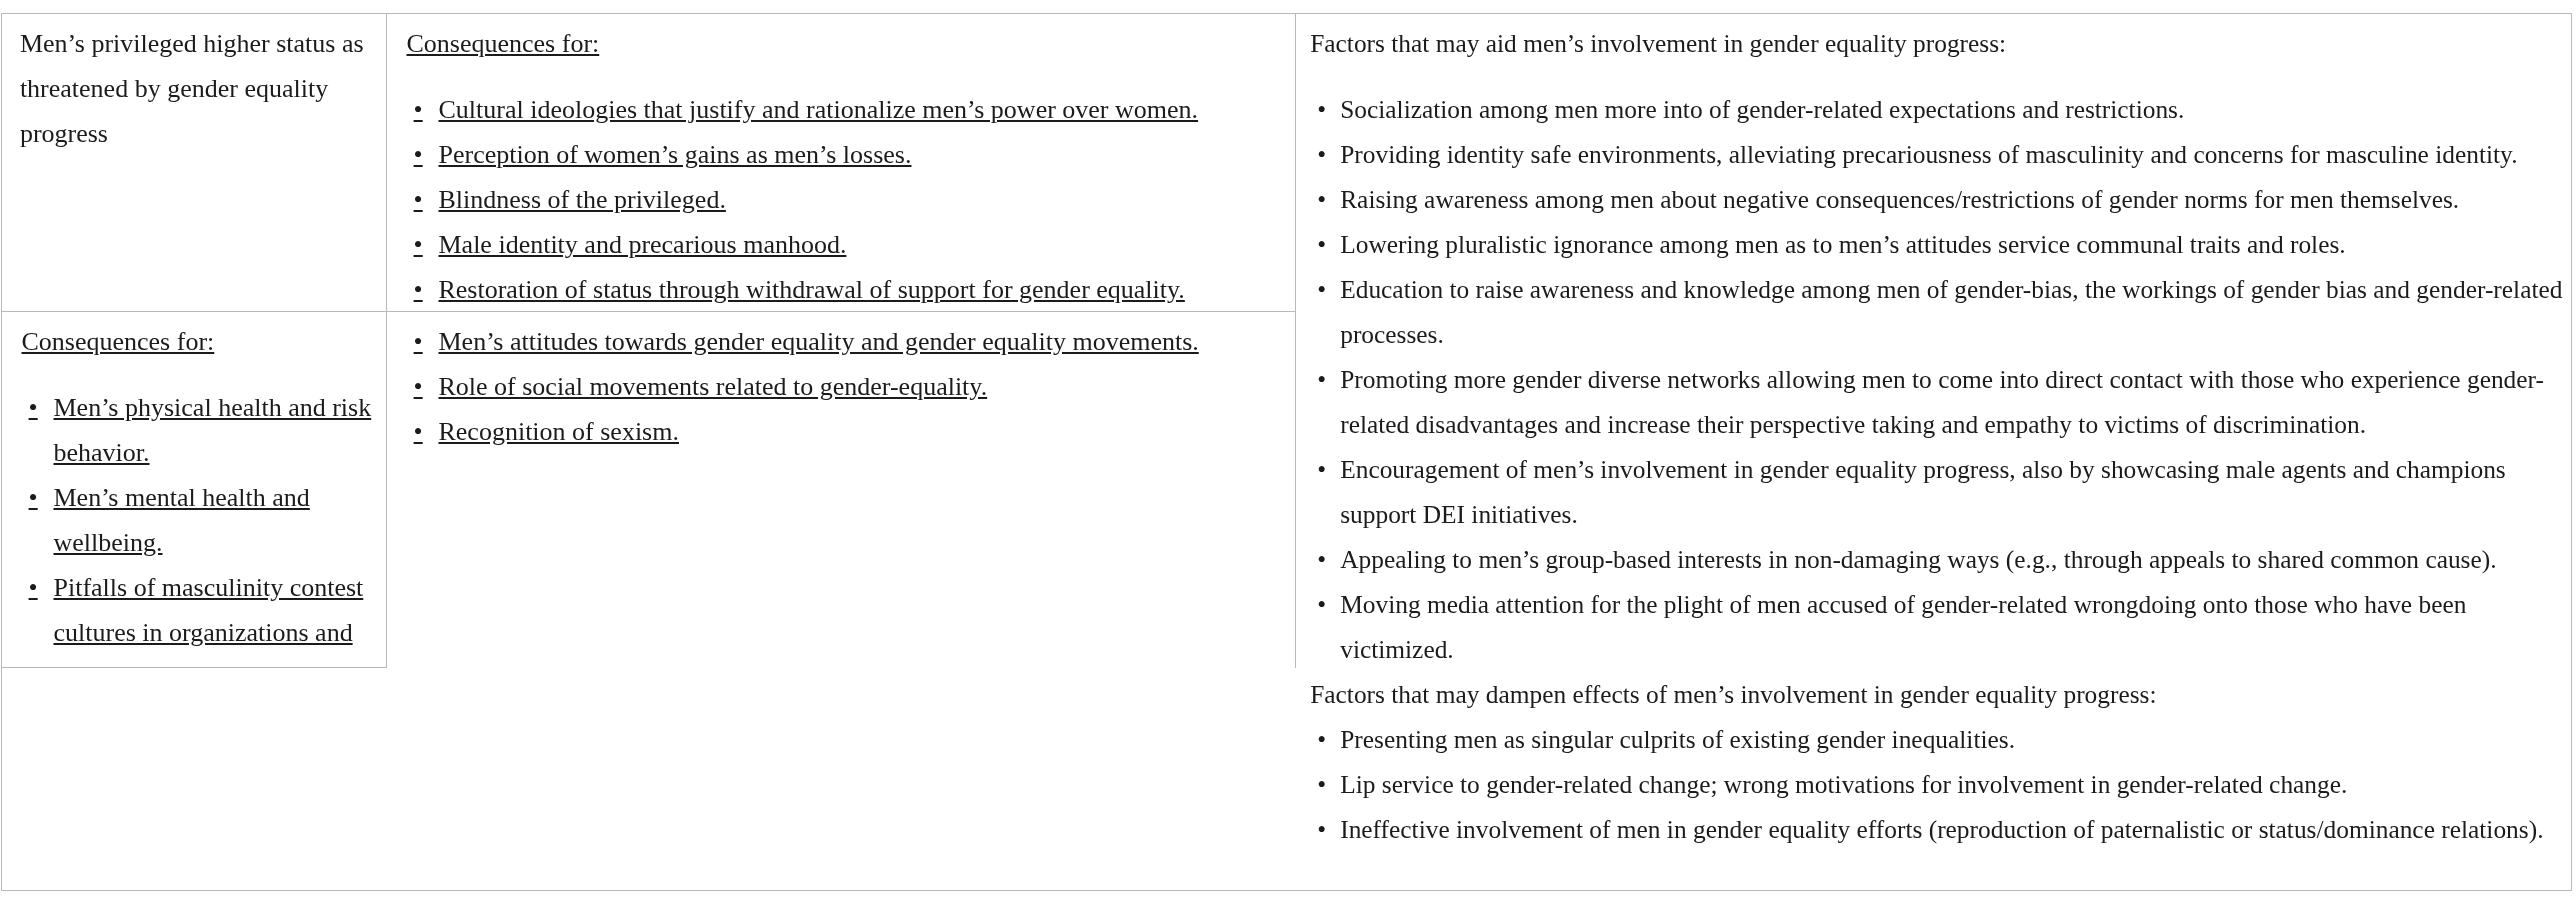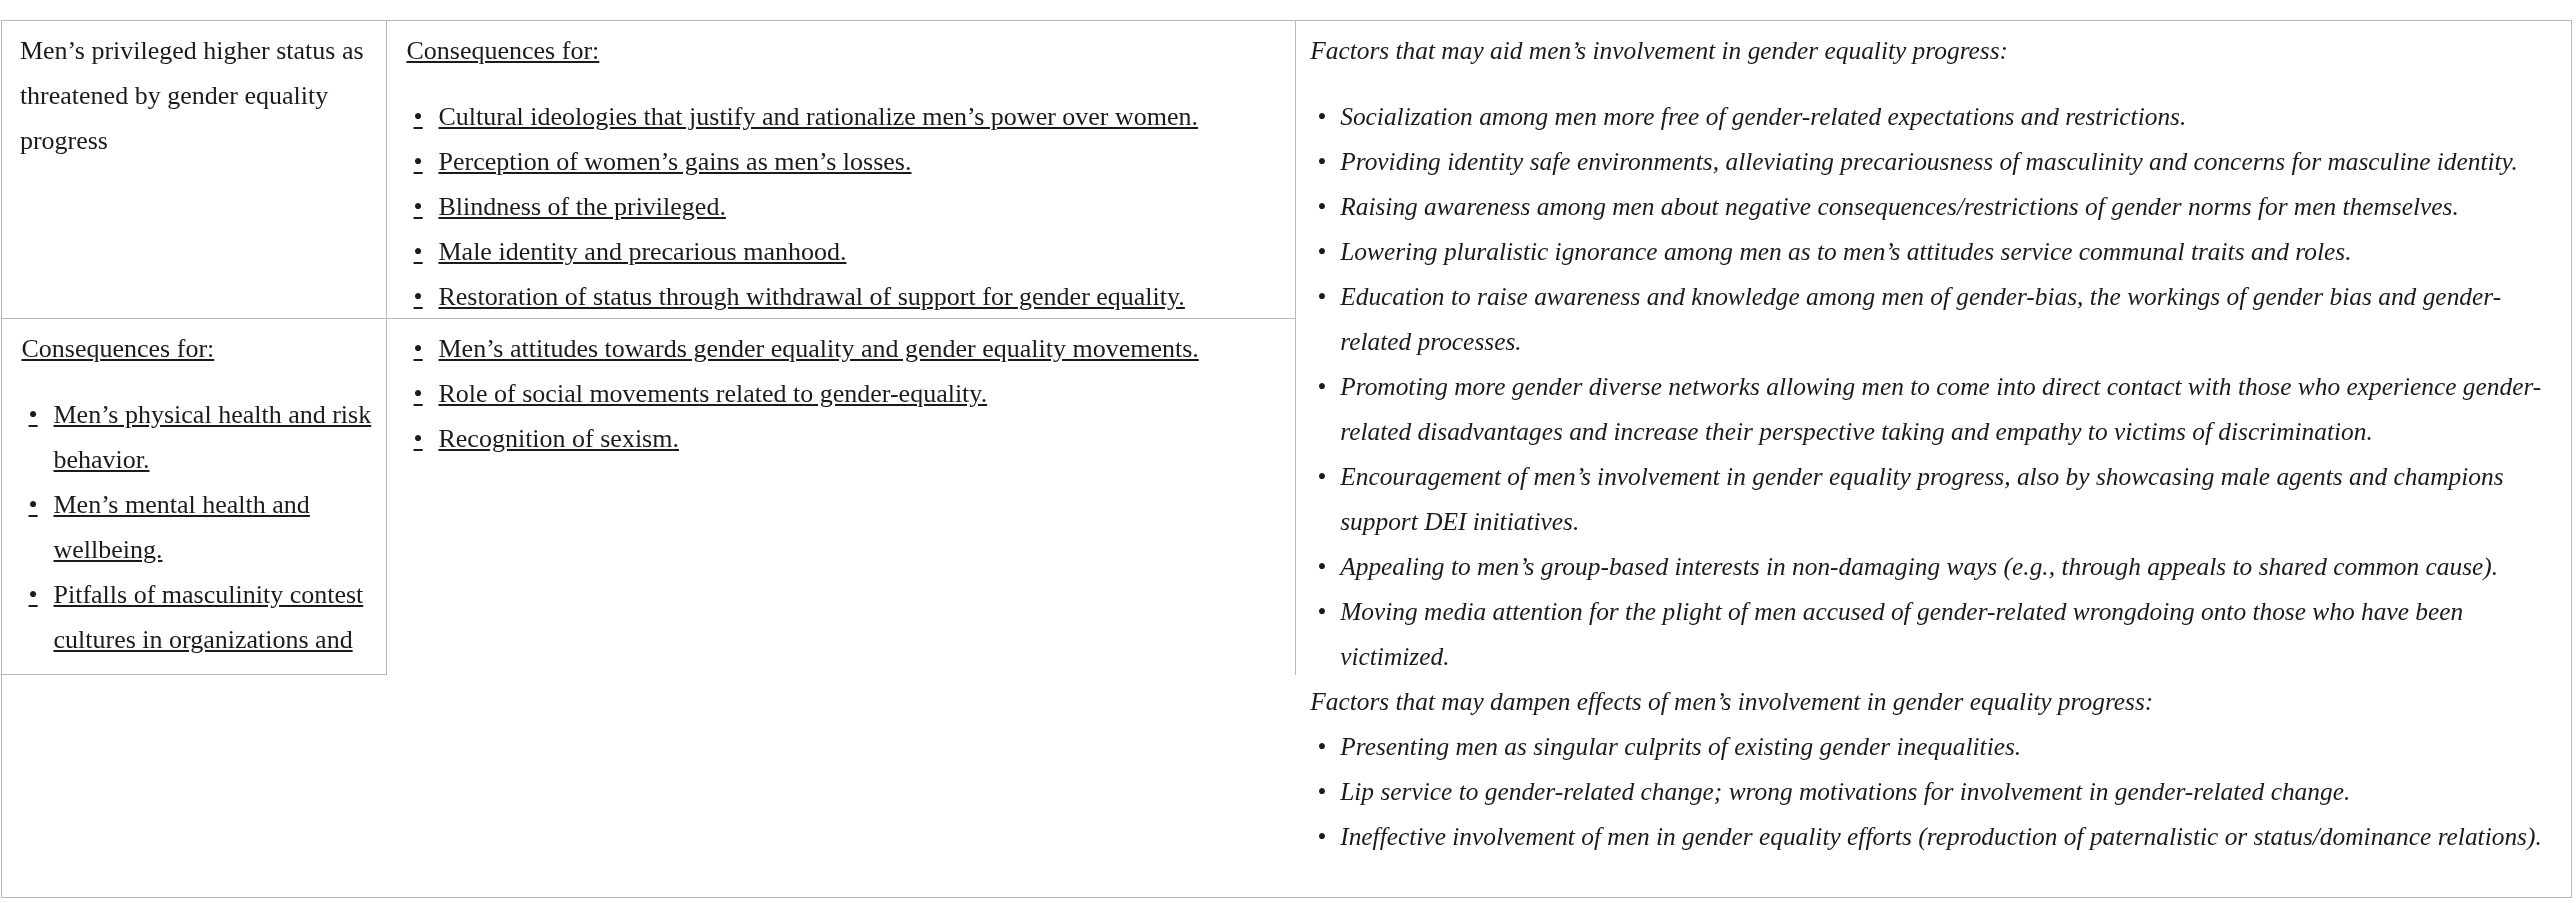--- a/index.html
+++ b/index.html
@@ -14,21 +14,21 @@
   .page {
     position: relative;
     width: 2576px;
     height: 903px;
     background: #ffffff;
     overflow: hidden;
   }
   .tbl {
     position: absolute;
     left: 0.9px;
-    top: 20px;
+    top: 13px;
     width: 2571px;
     height: 878px;
     box-sizing: border-box;
     border: 1.8px solid #b9b9b9;
     background: #ffffff;
     display: grid;
     grid-template-columns: 385px 909px 1274px;
     grid-template-rows: 298px 356px auto;
     font-size: 26px;
     line-height: 45px;
@@ -39,21 +39,20 @@
   }
   .cell.v-div { border-right: 1.8px solid #b9b9b9; }
   .cell.h-div { border-bottom: 1.8px solid #b9b9b9; }
   .label-cell { padding: 7.1px 12.5px 0 18px; }
   .cons-cell  { padding: 7.1px 12.5px 0 19.6px; text-decoration: underline; }
   .factors-cell {
     grid-column: 3;
     grid-row: 1 / 4;
     padding: 7.1px 0 0 14.3px;
     font-size: 25.4px;
-    font-style: italic;
   }
   .cell-heading { margin: 0 0 21.4px 0; }
   .cell-heading.tight { margin: 0; }
   ul.blist {
     margin: 0;
     padding: 0;
     list-style: none;
   }
   ul.blist li { display: flex; align-items: flex-start; }
   .mk {
@@ -97,21 +96,21 @@
             <span class="tx">Restoration of status through withdrawal of support for gender equality.</span>
           </li>
       </ul>
     </div>
 
     <div class="cell factors-cell">
       <p class="cell-heading">Factors that may aid men’s involvement in gender equality progress:</p>
       <ul class="blist">
         <li>
             <span class="mk">•</span>
-            <span class="tx">Socialization among men more free of gender-related expectations and restrictions.</span>
+            <span class="tx">Socialization among men more into of gender-related expectations and restrictions.</span>
           </li>
         <li>
             <span class="mk">•</span>
             <span class="tx">Providing identity safe environments, alleviating precariousness of masculinity and concerns for masculine identity.</span>
           </li>
         <li>
             <span class="mk">•</span>
             <span class="tx">Raising awareness among men about negative consequences/restrictions of gender norms for men themselves.</span>
           </li>
         <li>

